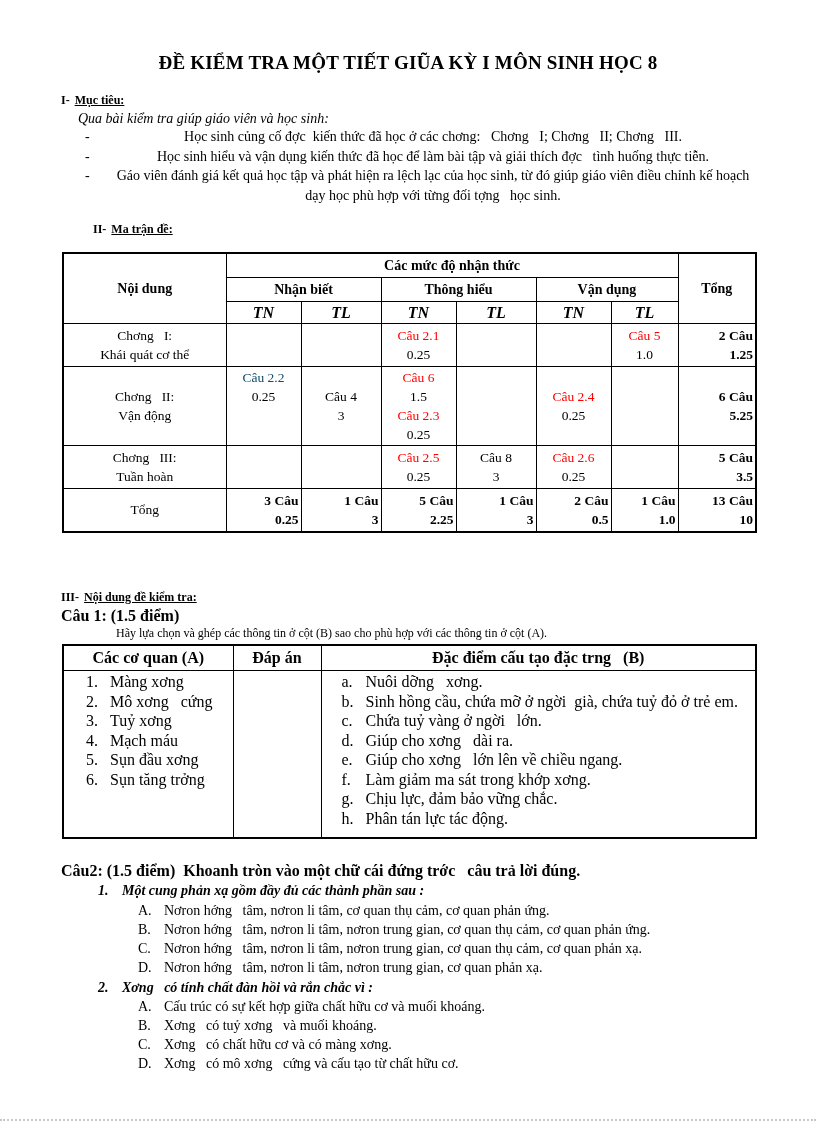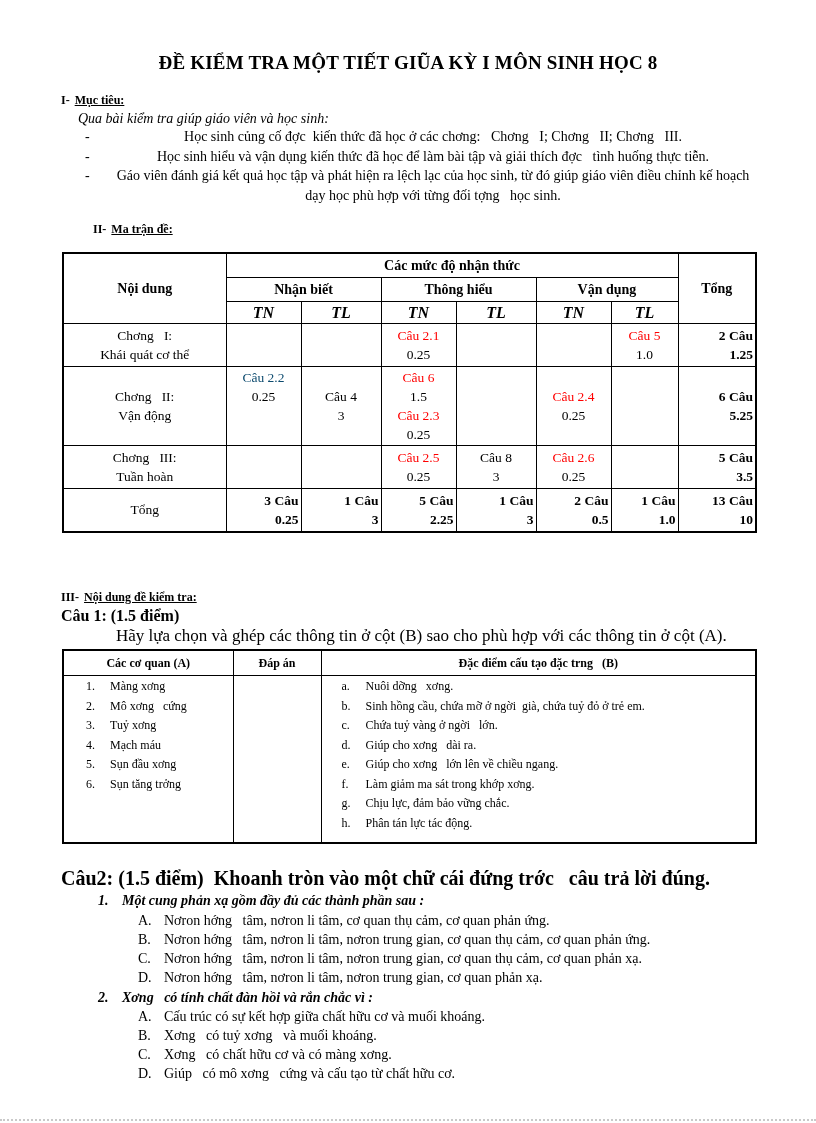--- a/index.html
+++ b/index.html
@@ -25,34 +25,34 @@
   .matrix{width:693px;margin:15px 0 0 1px;font-size:13.5px;border:2px solid #000;}
   .matrix td{padding:1px 2px;text-align:center;vertical-align:middle;}
   .m-head{font-weight:bold;font-size:14px;height:21px;}
   .m-sub{font-weight:bold;font-style:italic;font-size:16px;height:19px;}
   .m-label{text-align:center;}
   .cl{line-height:19px;white-space:pre-wrap;}
   .bold{font-weight:bold;text-align:right;}
   .m-body-row td{height:40px;}
 
   
-  .c1table{width:693px;margin:3px 0 0 1px;font-size:12px;border:2px solid #000;}
+  .c1table{width:693px;margin:3px 0 0 1px;font-size:16px;border:2px solid #000;}
   .c1table td{padding:1px 4px;vertical-align:top;}
   .c1-head{font-weight:bold;text-align:center;height:22px;vertical-align:middle !important;white-space:pre-wrap;}
   .c1-body td{height:164px;}
   .li-row{display:flex;line-height:19.5px;}
   .li-mark{width:24px;flex:none;}
   .li-text{flex:1;white-space:pre-wrap;}
   .colA{padding-left:22px !important;}
   .colB{padding-left:20px !important;}
 
   .c1-label{font-size:16px;font-weight:bold;margin-top:2px;}
-  .c1-instr{font-size:17px;margin:1px 0 0 55px;white-space:pre-wrap;}
-
-  .c2-label{font-size:20px;font-weight:bold;margin-top:23px;white-space:pre-wrap;}
+  .c1-instr{font-size:12px;margin:1px 0 0 55px;white-space:pre-wrap;}
+
+  .c2-label{font-size:16px;font-weight:bold;margin-top:23px;white-space:pre-wrap;}
   .q-head{display:flex;font-size:14px;font-weight:bold;font-style:italic;margin-left:37px;line-height:19.5px;margin-top:1px;}
   .q-num{width:24px;flex:none;}
   .q-text{white-space:pre-wrap;}
   .opt{display:flex;font-size:14px;margin-left:77px;line-height:19px;}
   .opt-letter{width:26px;flex:none;}
   .opt-text{flex:1;white-space:pre-wrap;}
 
   .dotted-footer{position:absolute;left:0;right:0;bottom:2px;border-top:2px dotted #c9c9c9;height:0;}
 </style>
 </head>
@@ -349,19 +349,19 @@
         <div class="opt">
           <span class="opt-letter">B.</span>
           <span class="opt-text">Xơng   có tuỷ xơng   và muối khoáng.</span>
         </div>
         <div class="opt">
           <span class="opt-letter">C.</span>
           <span class="opt-text">Xơng   có chất hữu cơ và có màng xơng.</span>
         </div>
         <div class="opt">
           <span class="opt-letter">D.</span>
-          <span class="opt-text">Giúp   có mô xơng   cứng và cấu tạo từ chất hữu cơ.</span>
+          <span class="opt-text">Xơng   có mô xơng   cứng và cấu tạo từ chất hữu cơ.</span>
         </div>
       </div>
 
   </div>
   <div class="dotted-footer"></div>
 </div>
 
 </body></html>

